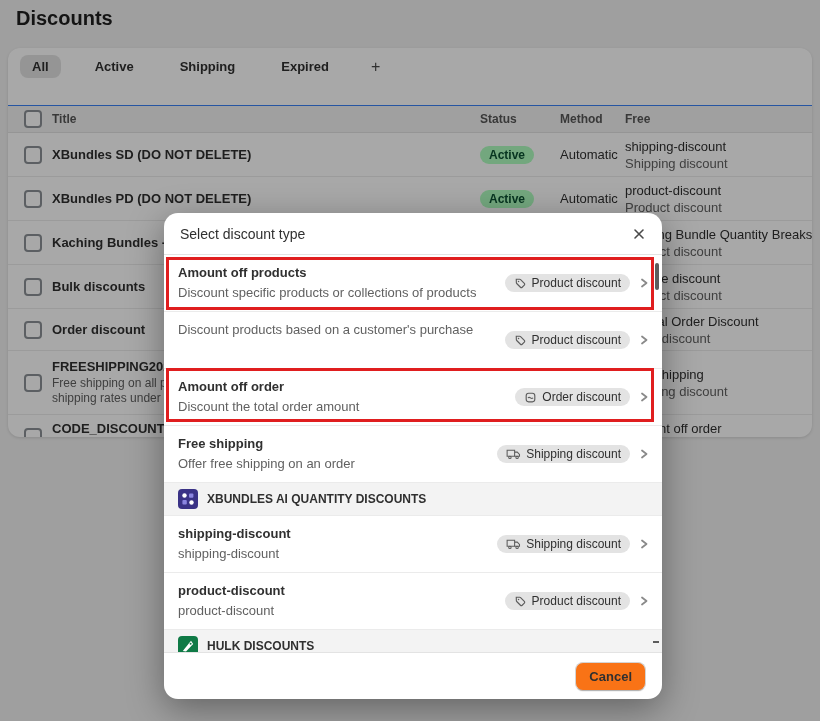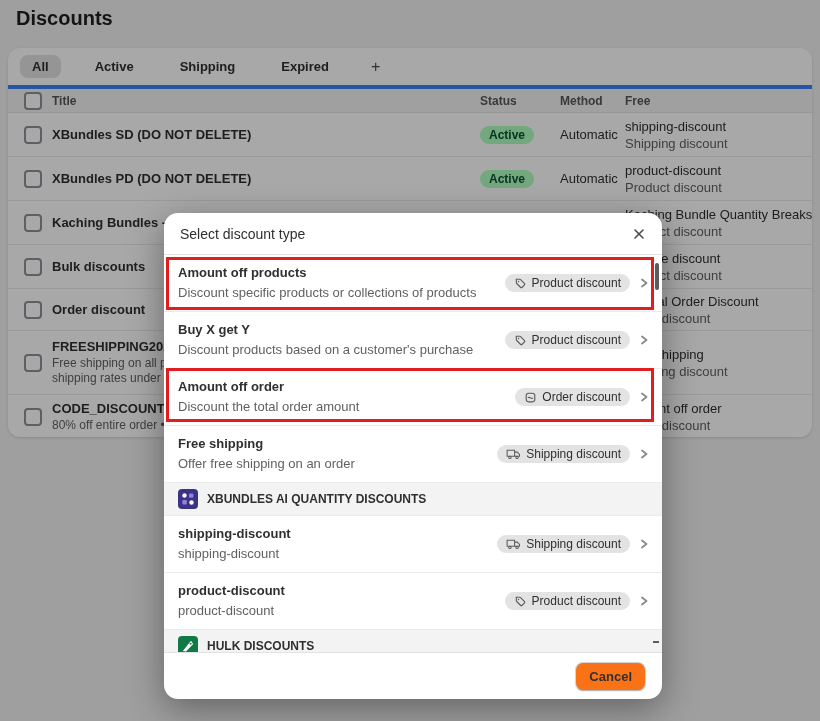--- a/index.html
+++ b/index.html
@@ -10,21 +10,21 @@
 
   
   .card { position:absolute; left:8px; top:48px; width:804px; height:389px;
           background:#fff; border-radius:12px; box-shadow:0 1px 3px rgba(0,0,0,.12); overflow:hidden; }
   .tabs { height:37px; display:flex; align-items:center; gap:22px; padding:0 12px; }
   .tab { font-size:13px; font-weight:700; color:#303030; padding:4px 12px; border-radius:8px; cursor:pointer; }
   .tab.selected { background:#e3e3e3; }
   .tab-add { font-size:16px; font-weight:400; color:#4a4a4a; padding:2px 8px; cursor:pointer; }
 
   .grid-row { display:grid; grid-template-columns:28px 428px 80px 65px 171px; padding:0 16px; align-items:center; }
-  .thead { height:28px; background:#f3f3f3; border-top:4px solid #3b82f6; border-bottom:1px solid #e3e3e3; }
+  .thead { height:28px; background:#f3f3f3; border-top:1px solid #3b82f6; border-bottom:1px solid #e3e3e3;margin-top:20px; }
   .th { font-size:12px; font-weight:700; color:#575757; }
   .trow { border-bottom:1px solid #ebebeb; }
   .checkbox { width:18px; height:18px; border:2px solid #8c9196; border-radius:4px; background:#fff; display:inline-block; cursor:pointer; }
   .cell-title { font-size:13px; font-weight:700; color:#303030; }
   .cell-desc { font-size:12px; color:#616161; margin-top:2px; line-height:15px; }
   .status-badge { display:inline-block; background:#affebf; color:#0c5132; font-size:12px; font-weight:600;
                   padding:2px 9px; border-radius:9px; }
   .cell-method { font-size:13px; color:#303030; }
   .type1 { font-size:13px; color:#303030; white-space:nowrap; line-height:17px; }
   .type2 { font-size:13px; color:#616161; white-space:nowrap; line-height:17px; }
@@ -210,21 +210,20 @@
         <span>Product discount</span>
       </span>
       <span class="m-chevron">
         <svg width="10" height="12" viewBox="0 0 10 12" fill="none" stroke="#8a8a8a" stroke-width="1.8" stroke-linecap="round" stroke-linejoin="round">
             <path d="M3 2.5 L7.5 6 L3 9.5"></path>
           </svg>
       </span>
     </div>
 
     <div class="m-item">
-      <div class="m-item-title">Buy X get Y</div>
       <div class="m-item-desc">Discount products based on a customer's purchase</div>
       <span class="m-badge">
         <svg width="13" height="13" viewBox="0 0 16 16" fill="none" stroke="#5c5c5c" stroke-width="1.4">
             <path d="M2.8 2.8h4.2c.4 0 .8.15 1.1.45l4.6 4.6c.6.6.6 1.5 0 2.1l-2.65 2.65c-.6.6-1.5.6-2.1 0l-4.6-4.6c-.3-.3-.45-.7-.45-1.1z"></path>
             <circle cx="5.6" cy="5.6" r="0.9" fill="#5c5c5c" stroke="none"></circle>
           </svg>
         <span>Product discount</span>
       </span>
       <span class="m-chevron">
         <svg width="10" height="12" viewBox="0 0 10 12" fill="none" stroke="#8a8a8a" stroke-width="1.8" stroke-linecap="round" stroke-linejoin="round">

